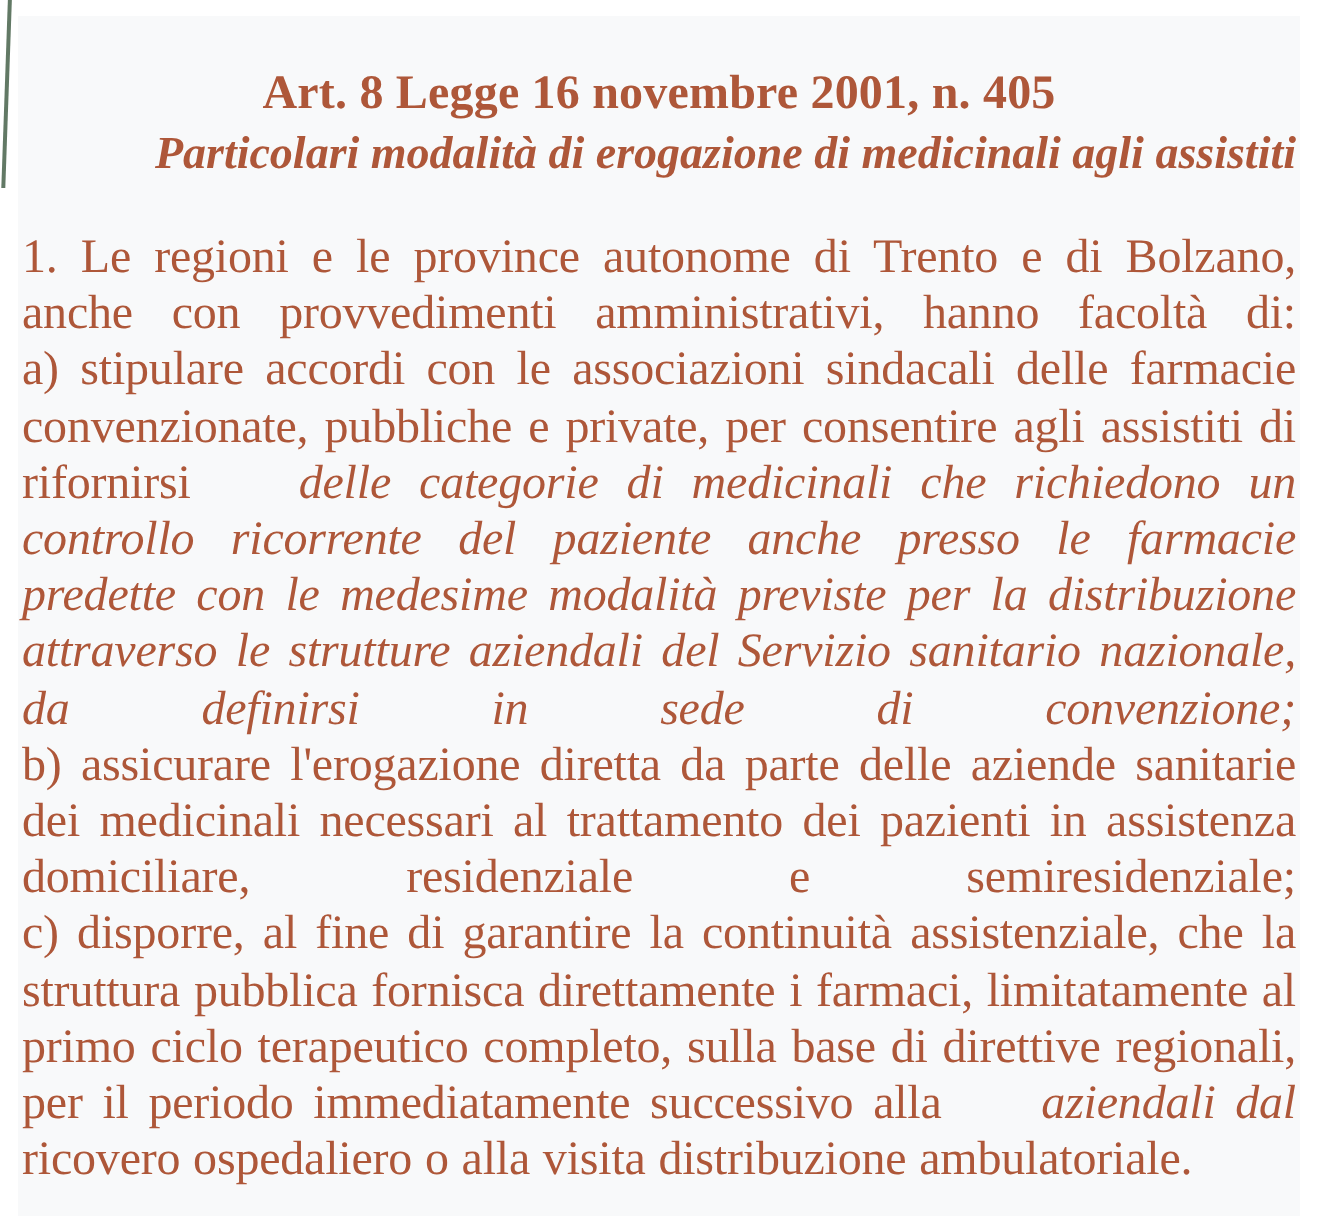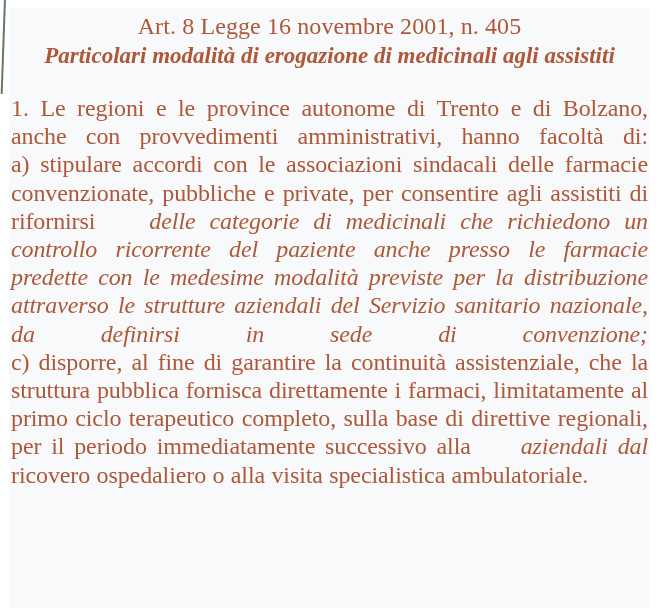--- a/index.html
+++ b/index.html
@@ -24,29 +24,29 @@
     transform-origin: top left;
   }
 
   #doc {
     position: absolute;
     left: 11px; top: 8px;
     width: 637px;
     color: #ae5739;
   }
   #doc-title {
-    margin-top: 3px;
+    margin-top: 24px;
     text-align: center;
-    font-weight: normal;
+    font-weight: bold;
     font-size: 24px;
     line-height: 30px;
     letter-spacing: 0.1px;
   }
   #doc-subtitle {
-    text-align: center;
+    text-align: right;
     font-weight: bold;
     font-style: italic;
     font-size: 23px;
     line-height: 30px;
   }
   #body-text {
     margin-top: 23px;
     font-size: 24px;
     line-height: 28.2px;
     letter-spacing: -0.1px;
@@ -65,15 +65,16 @@
 <div id="margin-top" class="margin-strip"></div>
 <div id="margin-right" class="margin-strip"></div>
 <div id="accent-line"></div>
 
 <div id="doc">
   <div id="doc-title">Art. 8 Legge 16 novembre 2001, n. 405</div>
   <div id="doc-subtitle">Particolari modalità di erogazione di medicinali agli assistiti</div>
   <div id="body-text">
       <div class="para jlast"><span>1. Le regioni e le province autonome di Trento e di Bolzano, anche con provvedimenti amministrativi, hanno facoltà di:</span></div>
       <div class="para jlast"><span>a) stipulare accordi con le associazioni sindacali delle farmacie convenzionate, pubbliche e private, per consentire agli assistiti di rifornirsi </span><em>delle categorie di medicinali che richiedono un controllo ricorrente del paziente anche presso le farmacie predette con le medesime modalità previste per la distribuzione attraverso le strutture aziendali del Servizio sanitario nazionale, da definirsi in sede di convenzione;</em></div>
-      <div class="para"><span>c) disporre, al fine di garantire la continuità assistenziale, che la struttura pubblica fornisca direttamente i farmaci, limitatamente al primo ciclo terapeutico completo, sulla base di direttive regionali, per il periodo immediatamente successivo alla </span><em>aziendali dal</em><span> ricovero ospedaliero o alla visita specialistica ambulatoriale.</span></div>
+      <div class="para jlast"><span>b) assicurare l'erogazione diretta da parte delle aziende sanitarie dei medicinali necessari al trattamento dei pazienti in assistenza domiciliare, residenziale e semiresidenziale;</span></div>
+      <div class="para"><span>c) disporre, al fine di garantire la continuità assistenziale, che la struttura pubblica fornisca direttamente i farmaci, limitatamente al primo ciclo terapeutico completo, sulla base di direttive regionali, per il periodo immediatamente successivo alla </span><em>aziendali dal</em><span> ricovero ospedaliero o alla visita distribuzione ambulatoriale.</span></div>
     </div>
 </div>
 
 </body></html>

